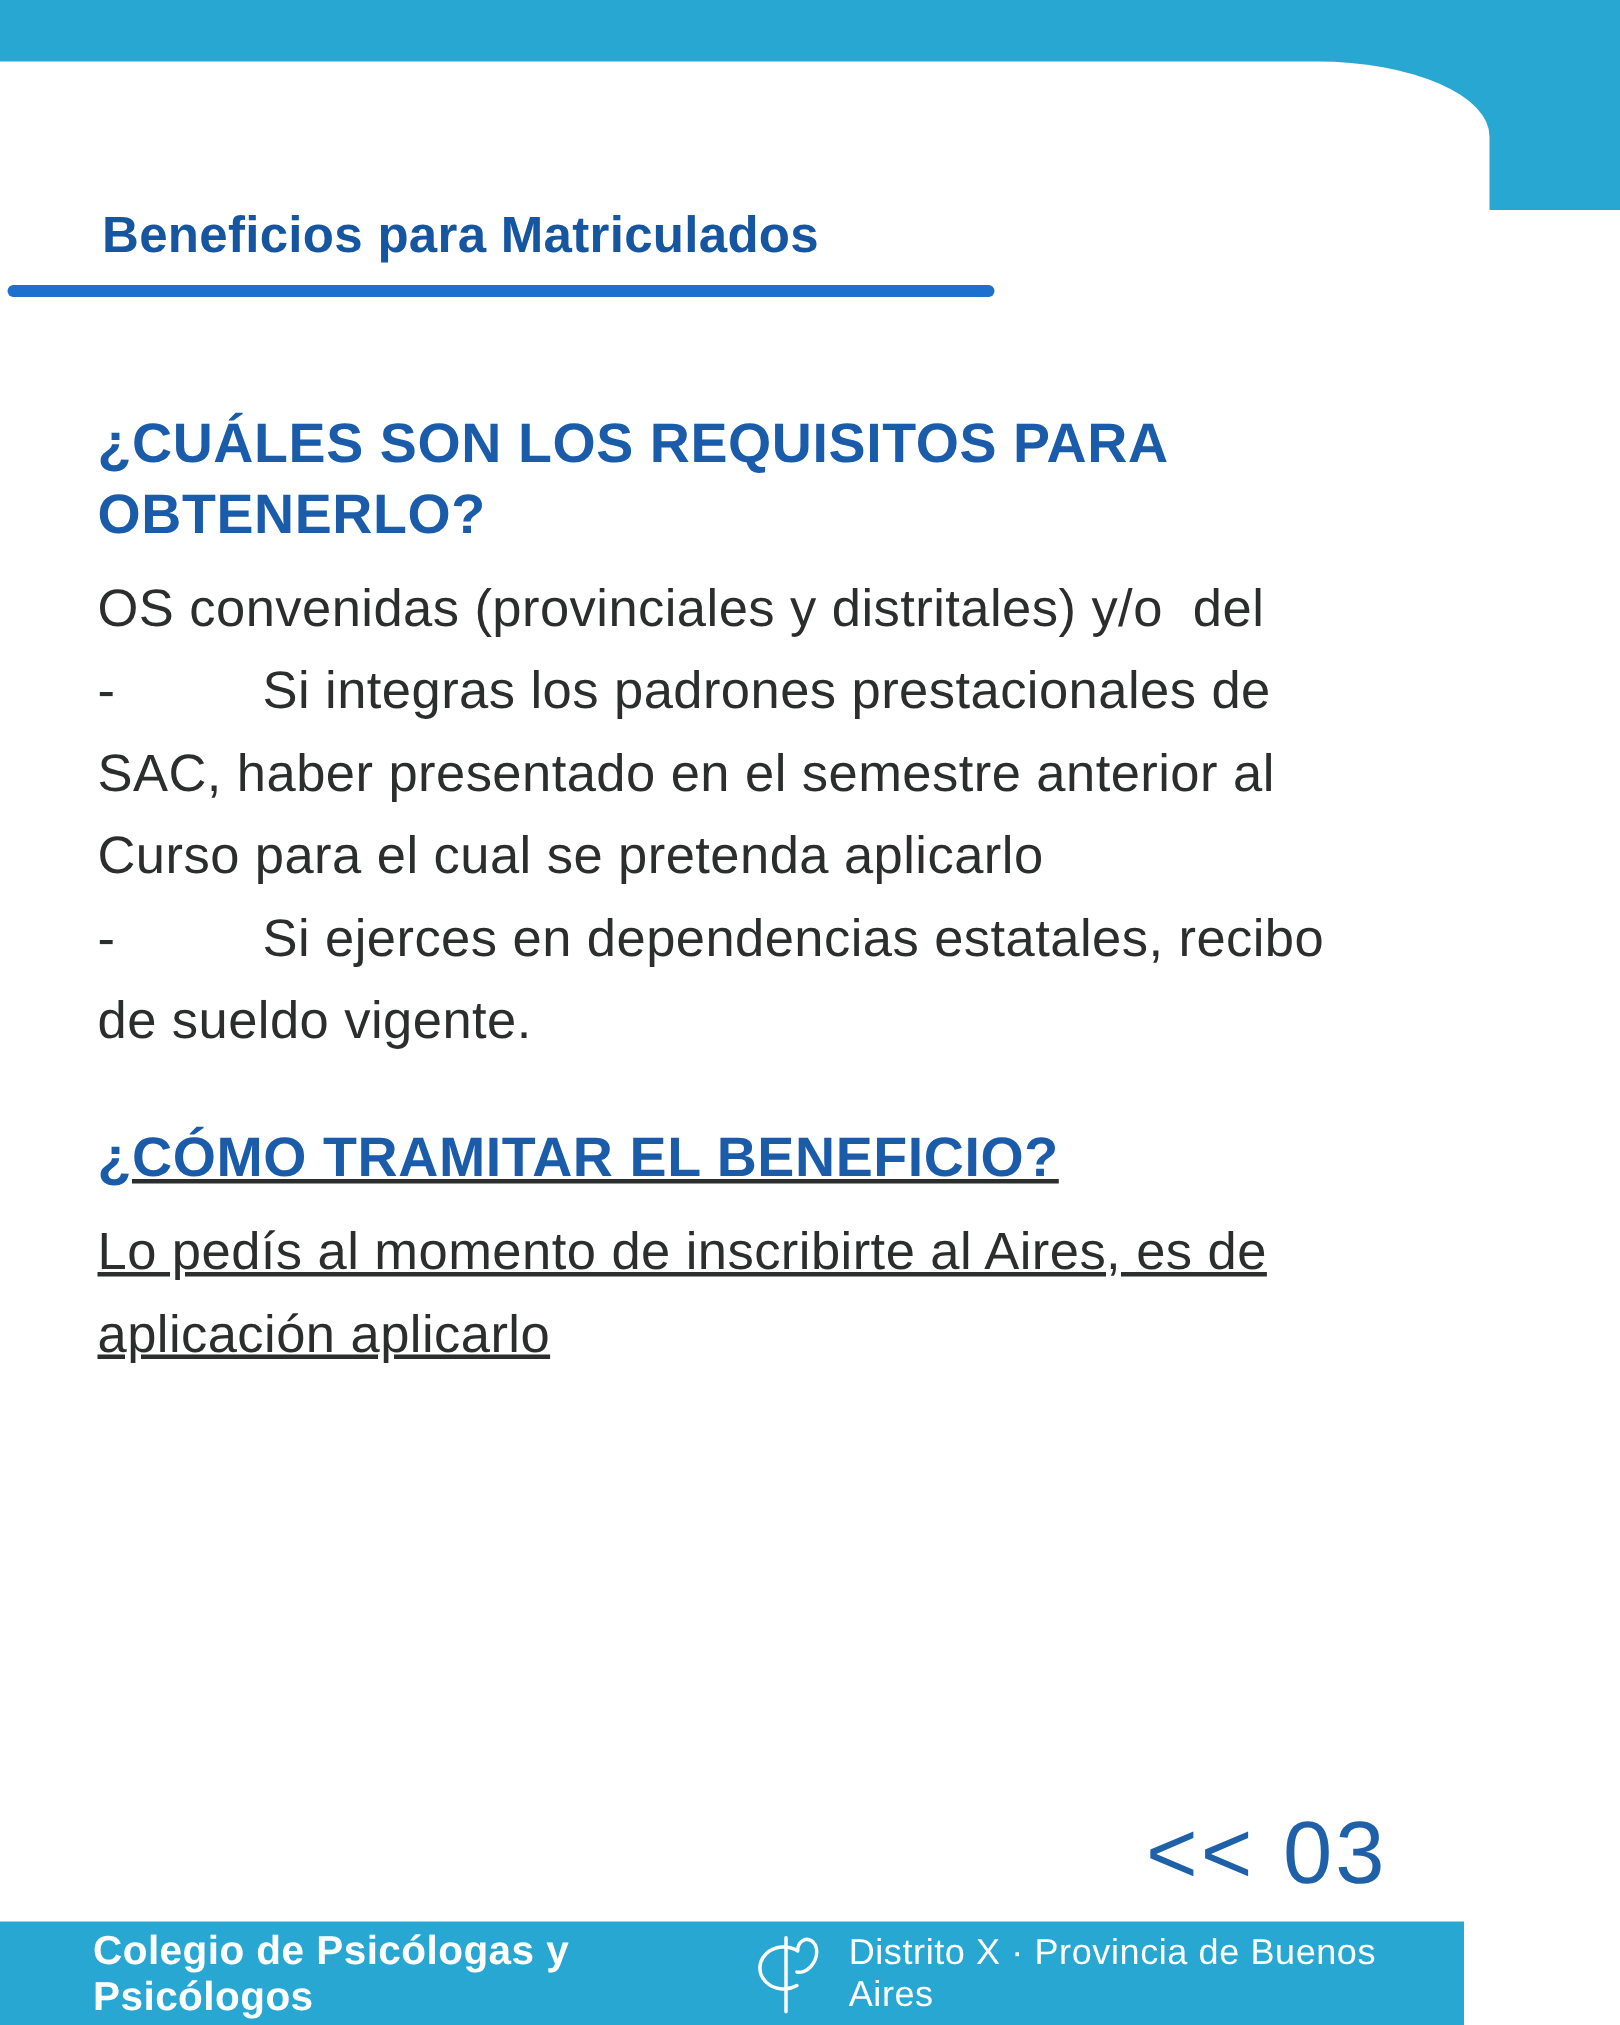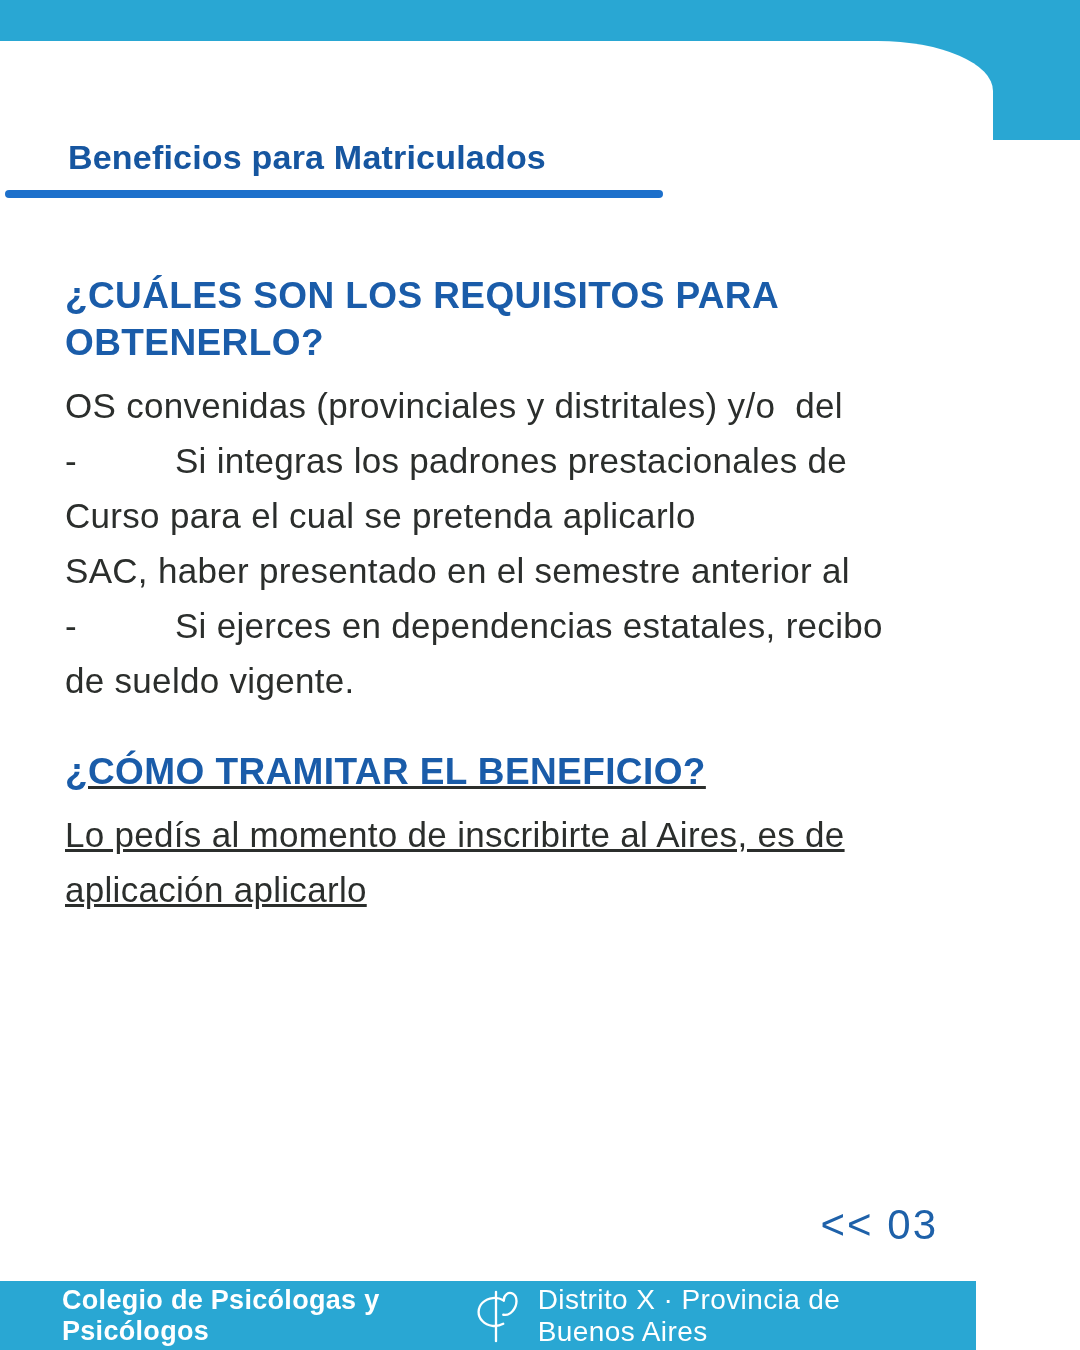--- a/index.html
+++ b/index.html
@@ -78,22 +78,22 @@
     white-space: pre-wrap;
   }
 
   .line .tab { display: inline-block; width: 98px; }
 
   .section + .section { margin-top: 40px; text-decoration: underline; }
 
   .page-number {
     position: absolute;
     top: 1160px;
-    right: 55px;
-    font-size: 42px;
+    right: 68px;
+    font-size: 59px;
     font-weight: 400;
     letter-spacing: 2px;
     color: var(--pagenum_blue, #1E61A9);
   }
 
   .footer {
     position: absolute;
     bottom: 0; left: 0;
     width: 976px;
     height: 69px;
@@ -111,42 +111,42 @@
   }
 
   .psi-logo {
     width: 52px;
     height: 58px;
     margin: 0 16px 0 34px;
     flex: 0 0 auto;
   }
 
   .footer-district {
-    font-size: 28px;
+    font-size: 24px;
     font-weight: 400;
     letter-spacing: 0.4px;
   }
 </style>
 </head>
 <body>
 
 <div class="top-band"></div>
 
 <div class="sheet">
   <div class="page-title">Beneficios para Matriculados</div>
   <div class="title-underline"></div>
 
   <div class="content">
     <div class="section">
       <div class="section-heading">¿CUÁLES SON LOS REQUISITOS PARA OBTENERLO?</div>
       <div class="lines">
           <div class="line">OS convenidas (provinciales y distritales) y/o  del</div>
           <div class="line"><span>-</span><span class="tab"></span>Si integras los padrones prestacionales de</div>
+          <div class="line">SAC, haber presentado en el semestre anterior al</div>
           <div class="line">Curso para el cual se pretenda aplicarlo</div>
-          <div class="line">SAC, haber presentado en el semestre anterior al</div>
           <div class="line"><span>-</span><span class="tab"></span>Si ejerces en dependencias estatales, recibo</div>
           <div class="line">de sueldo vigente.</div>
         </div>
     </div>
     <div class="section">
       <div class="section-heading">¿CÓMO TRAMITAR EL BENEFICIO?</div>
       <div class="lines">
           <div class="line">Lo pedís al momento de inscribirte al Aires, es de</div>
           <div class="line">aplicación aplicarlo</div>
         </div>

